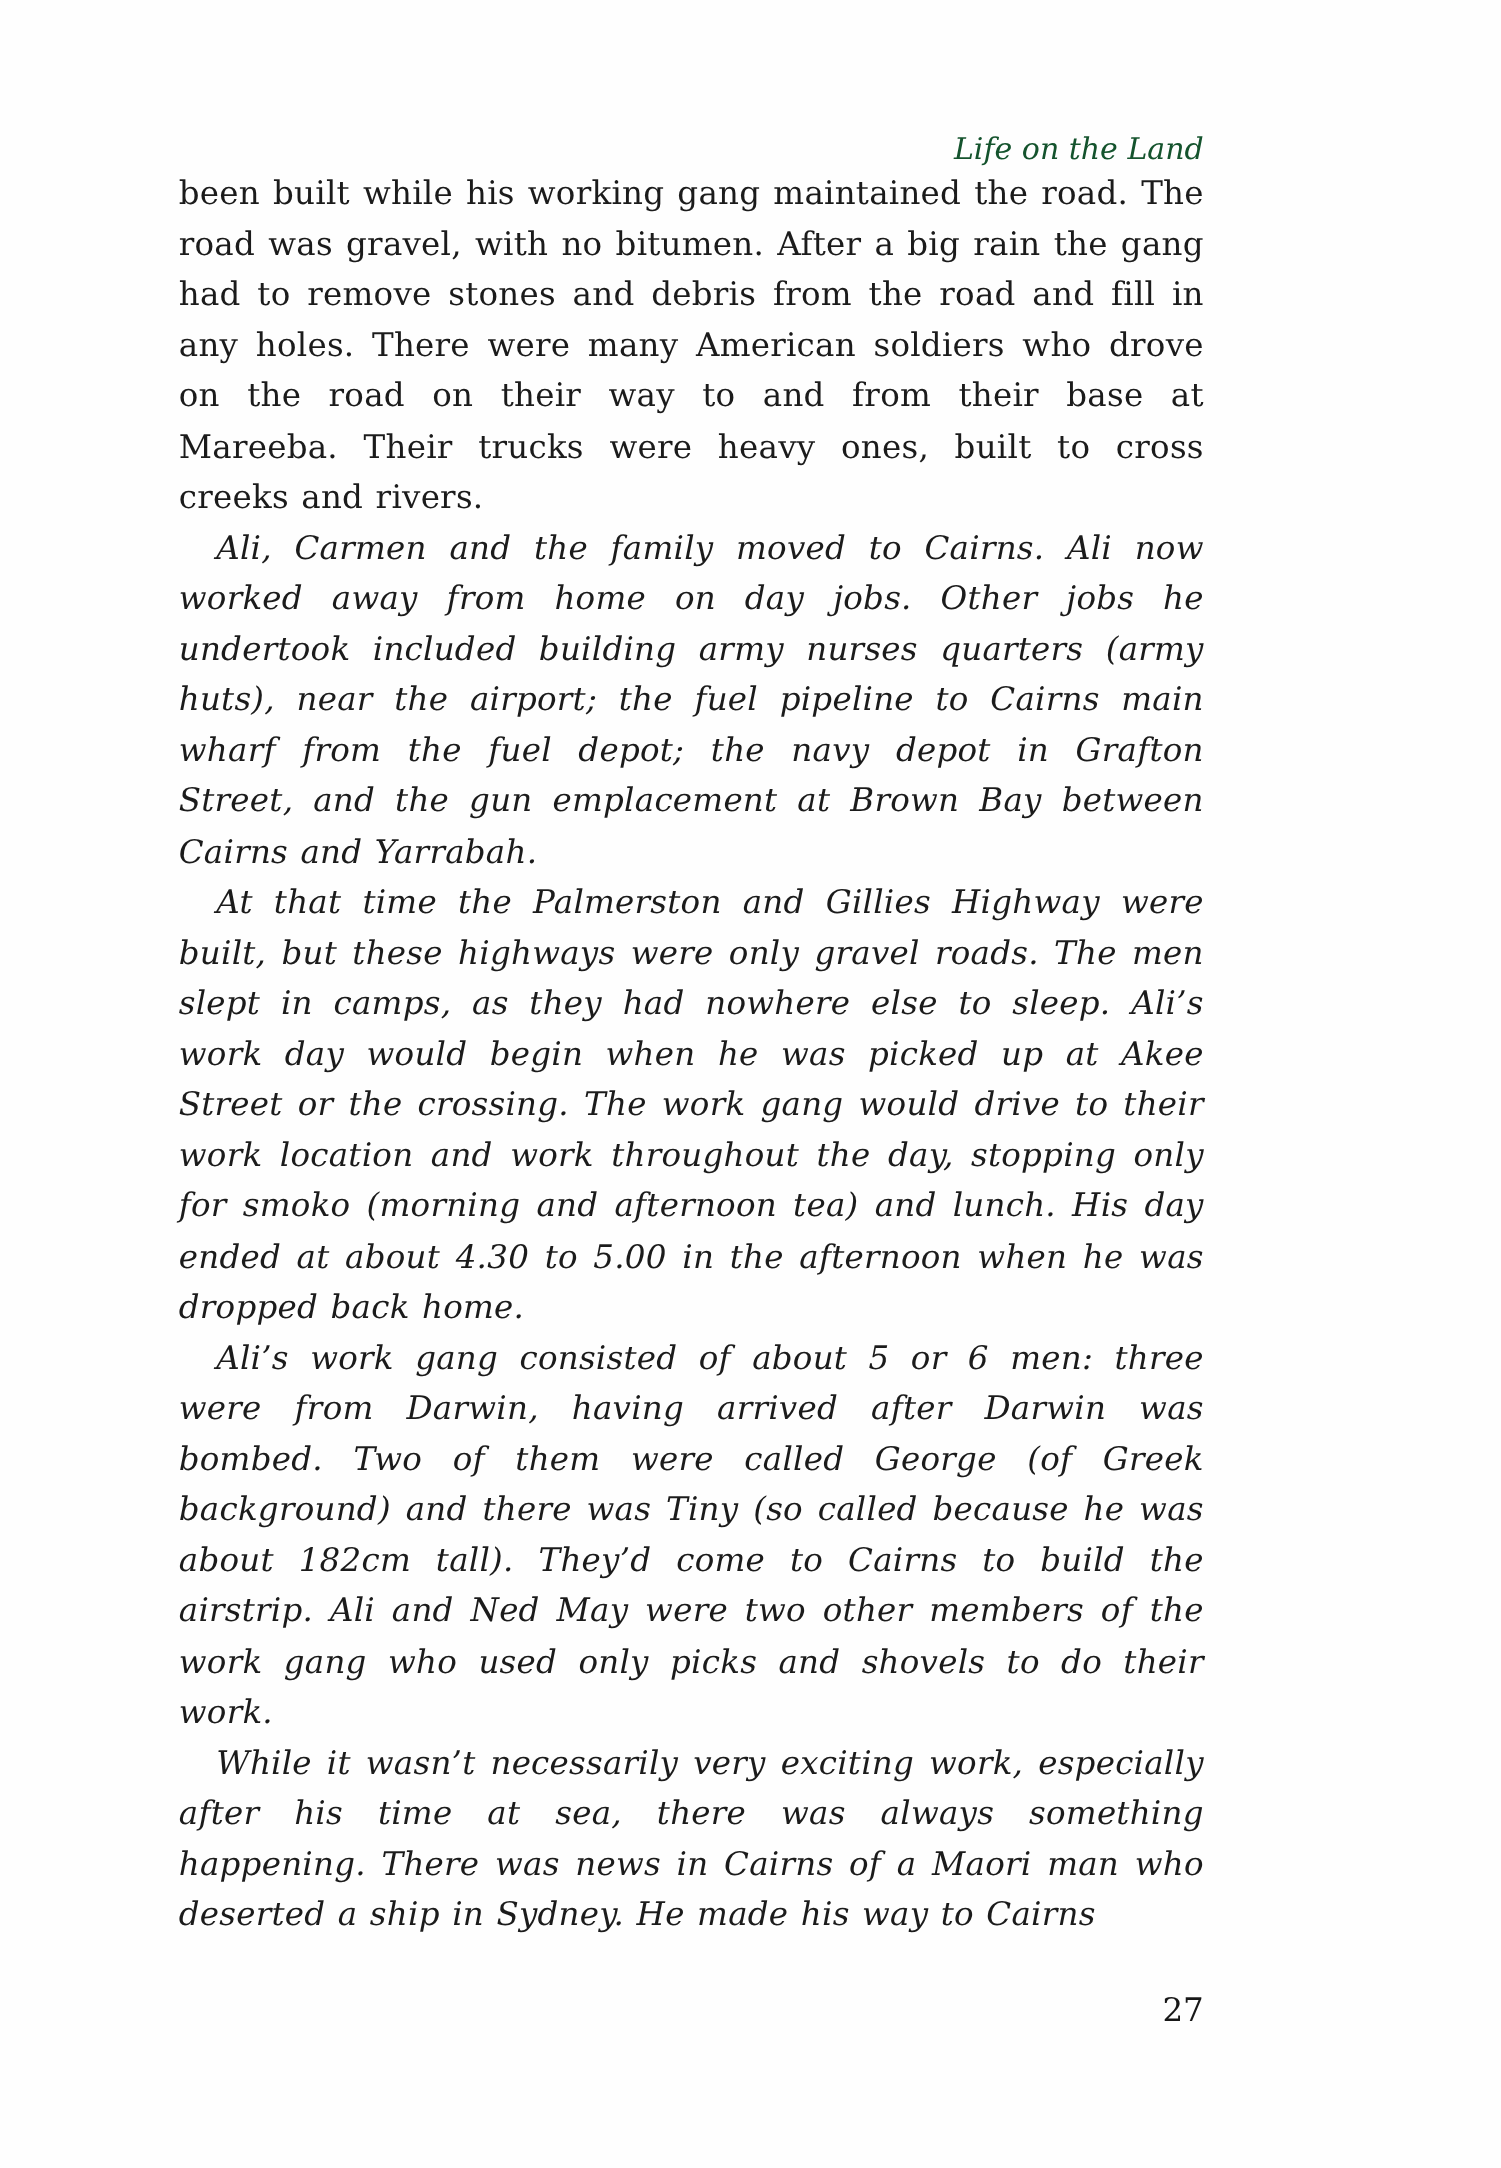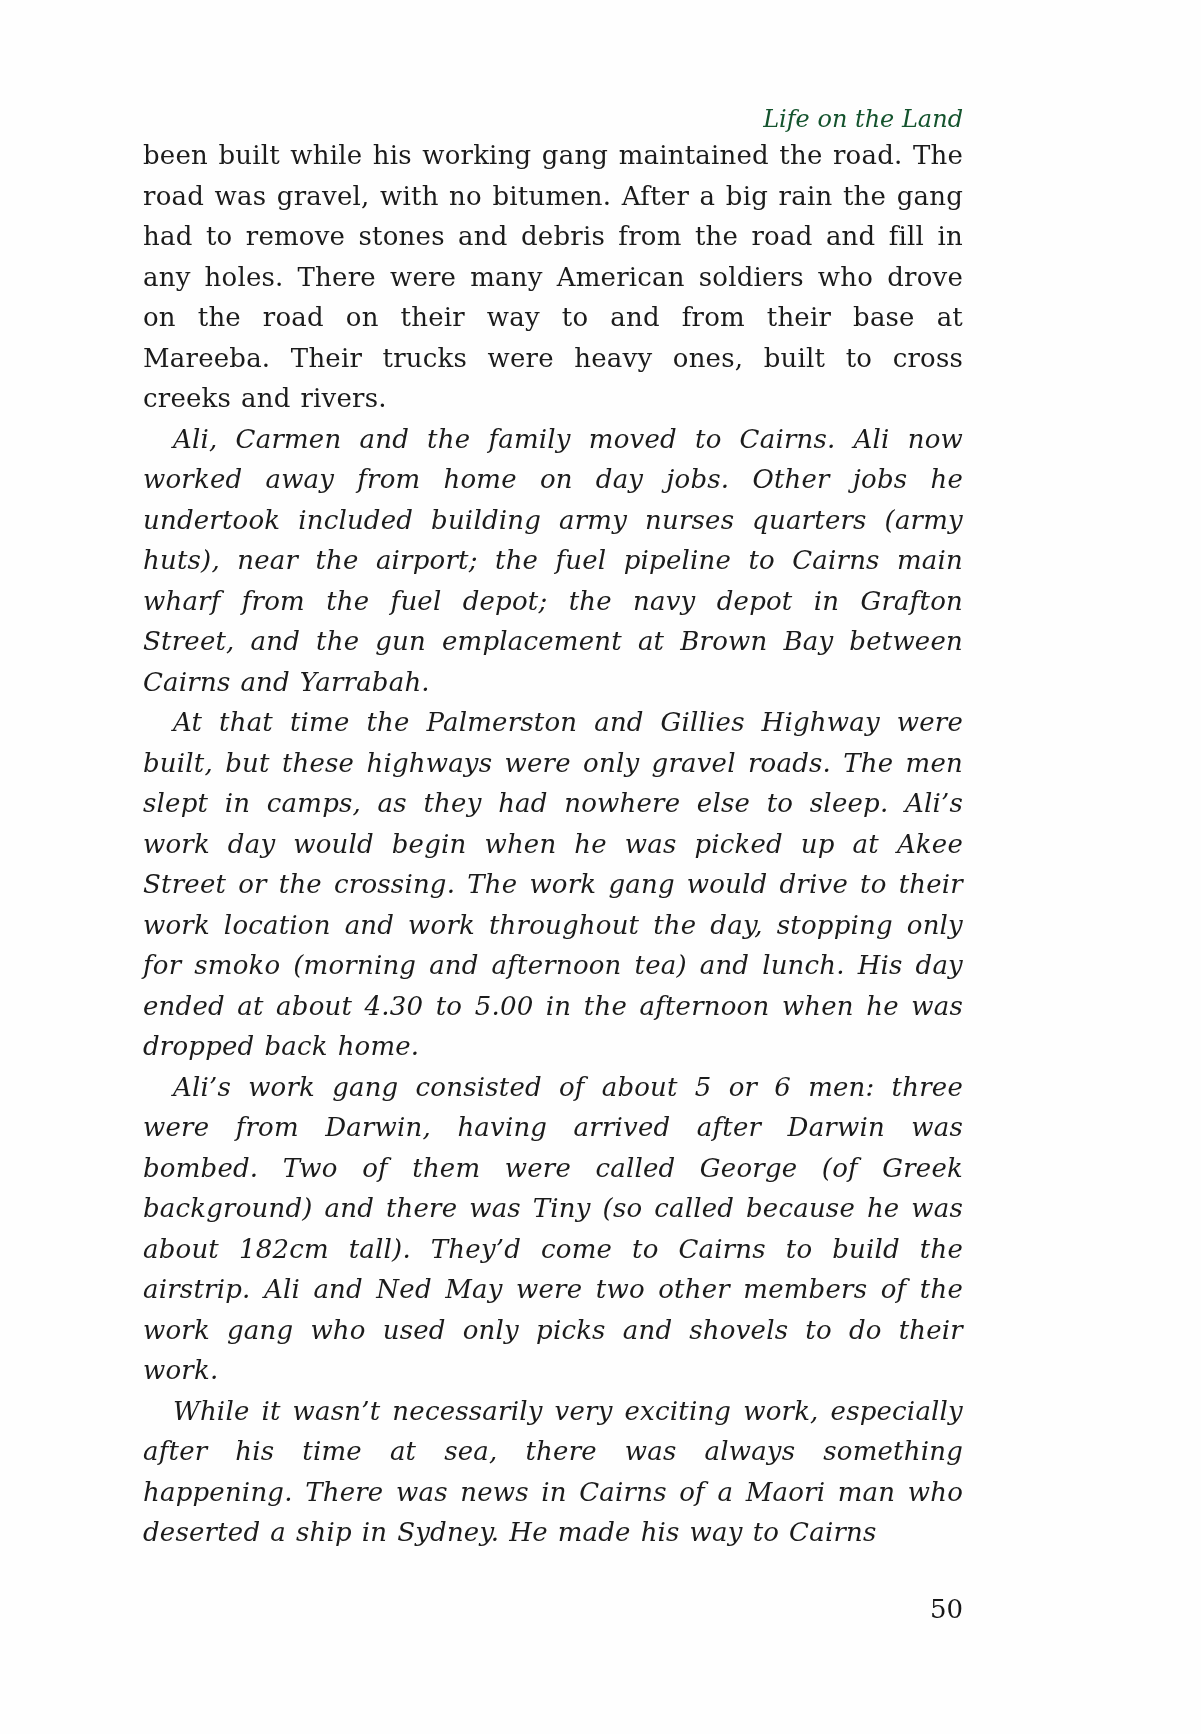--- a/index.html
+++ b/index.html
@@ -66,15 +66,15 @@
   <div class="running-header">Life on the Land</div>
 
   <div class="body-text">
     <p class="para">been built while his working gang maintained the road. The road was gravel, with no bitumen. After a big rain the gang had to remove stones and debris from the road and fill in any holes. There were many American soldiers who drove on the road on their way to and from their base at Mareeba. Their trucks were heavy ones, built to cross creeks and rivers.</p>
     <p class="para indent">Ali, Carmen and the family moved to Cairns. Ali now worked away from home on day jobs. Other jobs he undertook included building army nurses quarters (army huts), near the airport; the fuel pipeline to Cairns main wharf from the fuel depot; the navy depot in Grafton Street, and the gun emplacement at Brown Bay between Cairns and Yarrabah.</p>
     <p class="para indent">At that time the Palmerston and Gillies Highway were built, but these highways were only gravel roads. The men slept in camps, as they had nowhere else to sleep. Ali’s work day would begin when he was picked up at Akee Street or the crossing. The work gang would drive to their work location and work throughout the day, stopping only for smoko (morning and afternoon tea) and lunch. His day ended at about 4.30 to 5.00 in the afternoon when he was dropped back home.</p>
     <p class="para indent">Ali’s work gang consisted of about 5 or 6 men: three were from Darwin, having arrived after Darwin was bombed. Two of them were called George (of Greek background) and there was Tiny (so called because he was about 182cm tall). They’d come to Cairns to build the airstrip. Ali and Ned May were two other members of the work gang who used only picks and shovels to do their work.</p>
     <p class="para indent">While it wasn’t necessarily very exciting work, especially after his time at sea, there was always something happening. There was news in Cairns of a Maori man who deserted a ship in Sydney. He made his way to Cairns</p>
   </div>
 
-  <div class="page-number">50</div>
+  <div class="page-number">27</div>
 
 </div>
 
 </body></html>

